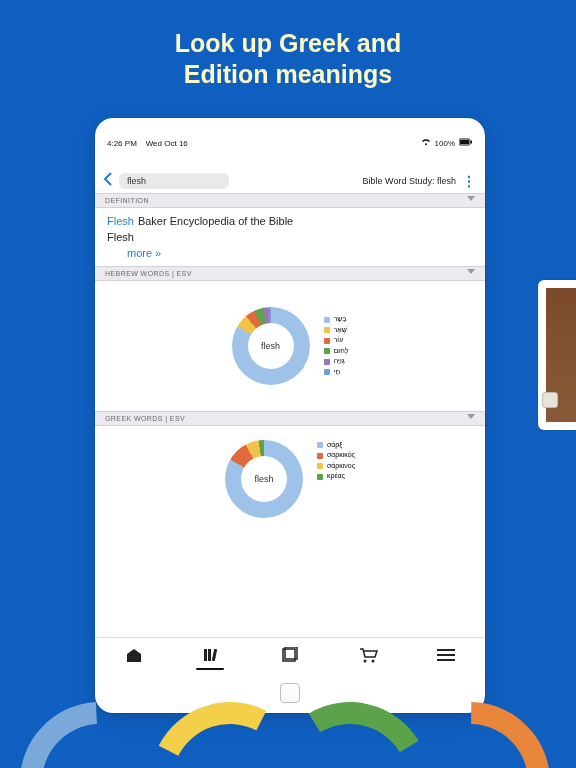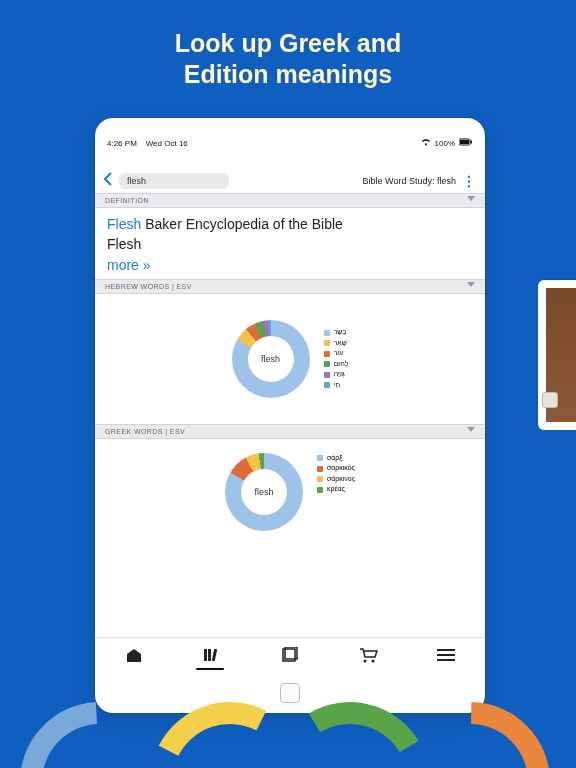--- a/index.html
+++ b/index.html
@@ -11,25 +11,25 @@
   .peek-tab{position:absolute;left:4px;bottom:22px;width:16px;height:16px;background:#e8e3d8;border:1px solid #bfb8a8;border-radius:3px;}
   .statusbar{display:flex;justify-content:space-between;align-items:center;font-size:8px;color:#111;padding:20px 12px;}
   .statusbar .sb-right{display:flex;gap:4px;align-items:flex-end;}
   .navbar{display:flex;align-items:center;gap:6px;padding:4px 8px;}
   .back{color:#1f7bd6;font-size:14px;}
   .searchpill{background:#e9e9ec;border-radius:6px;padding:3px 8px;font-size:9px;color:#333;width:110px;}
   .navtitle{flex:1;text-align:right;font-size:9px;color:#222;font-weight:500;}
   .kebab{color:#1f7bd6;font-size:14px;font-weight:700;letter-spacing:1px;}
   .section-hdr{background:#eceaee;border-top:1px solid #d4d2d6;border-bottom:1px solid #d4d2d6;padding:3px 10px;font-size:7px;color:#6a6770;letter-spacing:.06em;position:relative;}
   .section-hdr .chev{position:absolute;right:10px;top:2px;width:0;height:0;border-left:4px solid transparent;border-right:4px solid transparent;border-top:5px solid #9a97a0;}
-  .defs{padding:6px 12px 4px;font-size:14px;line-height:1.45;}
+  .defs{padding:6px 12px 4px;font-size:11px;line-height:1.45;}
   .defs .word{color:#1f7bd6;margin-right:4px;}
   .defs .src{color:#222;}
   .defs .f2{color:#222;display:block;}
-  .more{color:#1f7bd6;}
+  .more{color:#1f7bd6;margin-left:20px;}
   .chartwrap{height:130px;display:flex;align-items:center;justify-content:center;gap:14px;padding:8px 10px;position:relative;}
   .donut{position:relative;width:78px;height:78px;border-radius:50%;}
   .donut .hole{position:absolute;left:16px;top:16px;width:46px;height:46px;border-radius:50%;background:#fff;display:flex;align-items:center;justify-content:center;font-size:9px;color:#333;}
   .donut.h{background:conic-gradient(#9ec2e8 0 300deg,#f0c24a 300deg 320deg,#e06a3c 320deg 335deg,#5aa34a 335deg 348deg,#a070c0 348deg 356deg,#6aa0d8 356deg 360deg);}
   .donut.g{background:conic-gradient(#9ec2e8 0 300deg,#e06a3c 300deg 332deg,#f0c24a 332deg 352deg,#5aa34a 352deg 360deg);}
   .legend{font-size:7px;line-height:1.5;}
   .legend div{display:flex;align-items:center;gap:4px;}
   .sw{width:6px;height:6px;display:inline-block;border-radius:1px;}
   .greek-area{height:220px;}
   .bottombar{position:absolute;bottom:38px;left:0;right:0;border-top:1px solid #dcdce0;height:38px;display:flex;justify-content:space-around;align-items:center;}

